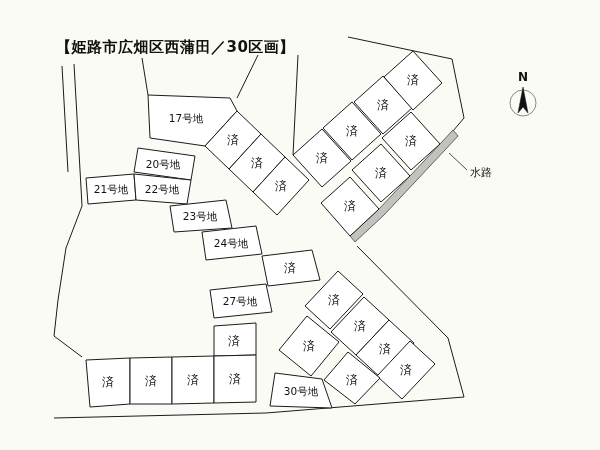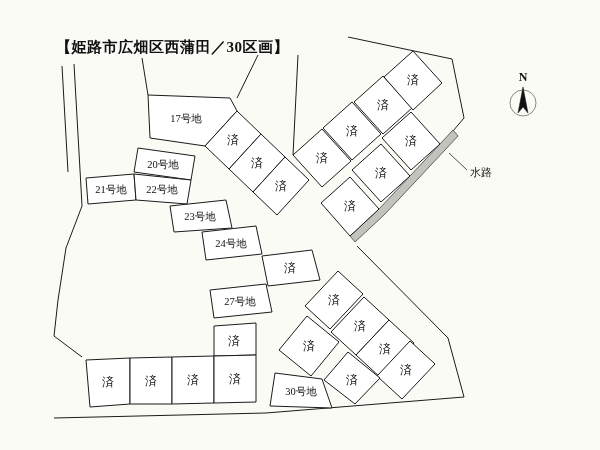--- a/index.html
+++ b/index.html
@@ -2,21 +2,21 @@
 <html><head>
 <meta charset="utf-8">
 <style>
   html,body{margin:0;padding:0;}
   body{
     width:600px;height:450px;
     background:#fbfbf6;
     font-family:"DejaVu Sans","Liberation Sans",sans-serif;
     overflow:hidden;
   }
-  .canvas{position:relative;width:600px;height:450px;font-family:Liberation Serif, serif;}
+  .canvas{position:relative;width:600px;height:450px;}
   svg{display:block;}
   .title{font-size:15px;font-weight:bold;fill:#111;letter-spacing:.5px;}
   .lot{fill:#ffffff;stroke:#1b1b1b;stroke-width:1;}
   .lot-label{font-size:12px;fill:#111;text-anchor:middle;dominant-baseline:central;}
   .lot-label.numbered{font-size:10.5px;}
   .road-line{fill:none;stroke:#1b1b1b;stroke-width:1;stroke-linejoin:round;}
   .waterway{fill:#c3c3bd;stroke:#444;stroke-width:.8;}
   .leader{stroke:#222;stroke-width:.8;}
   .small-label{font-size:11px;fill:#111;}
   .compass-n{font-size:12px;font-weight:bold;fill:#111;text-anchor:middle;}

